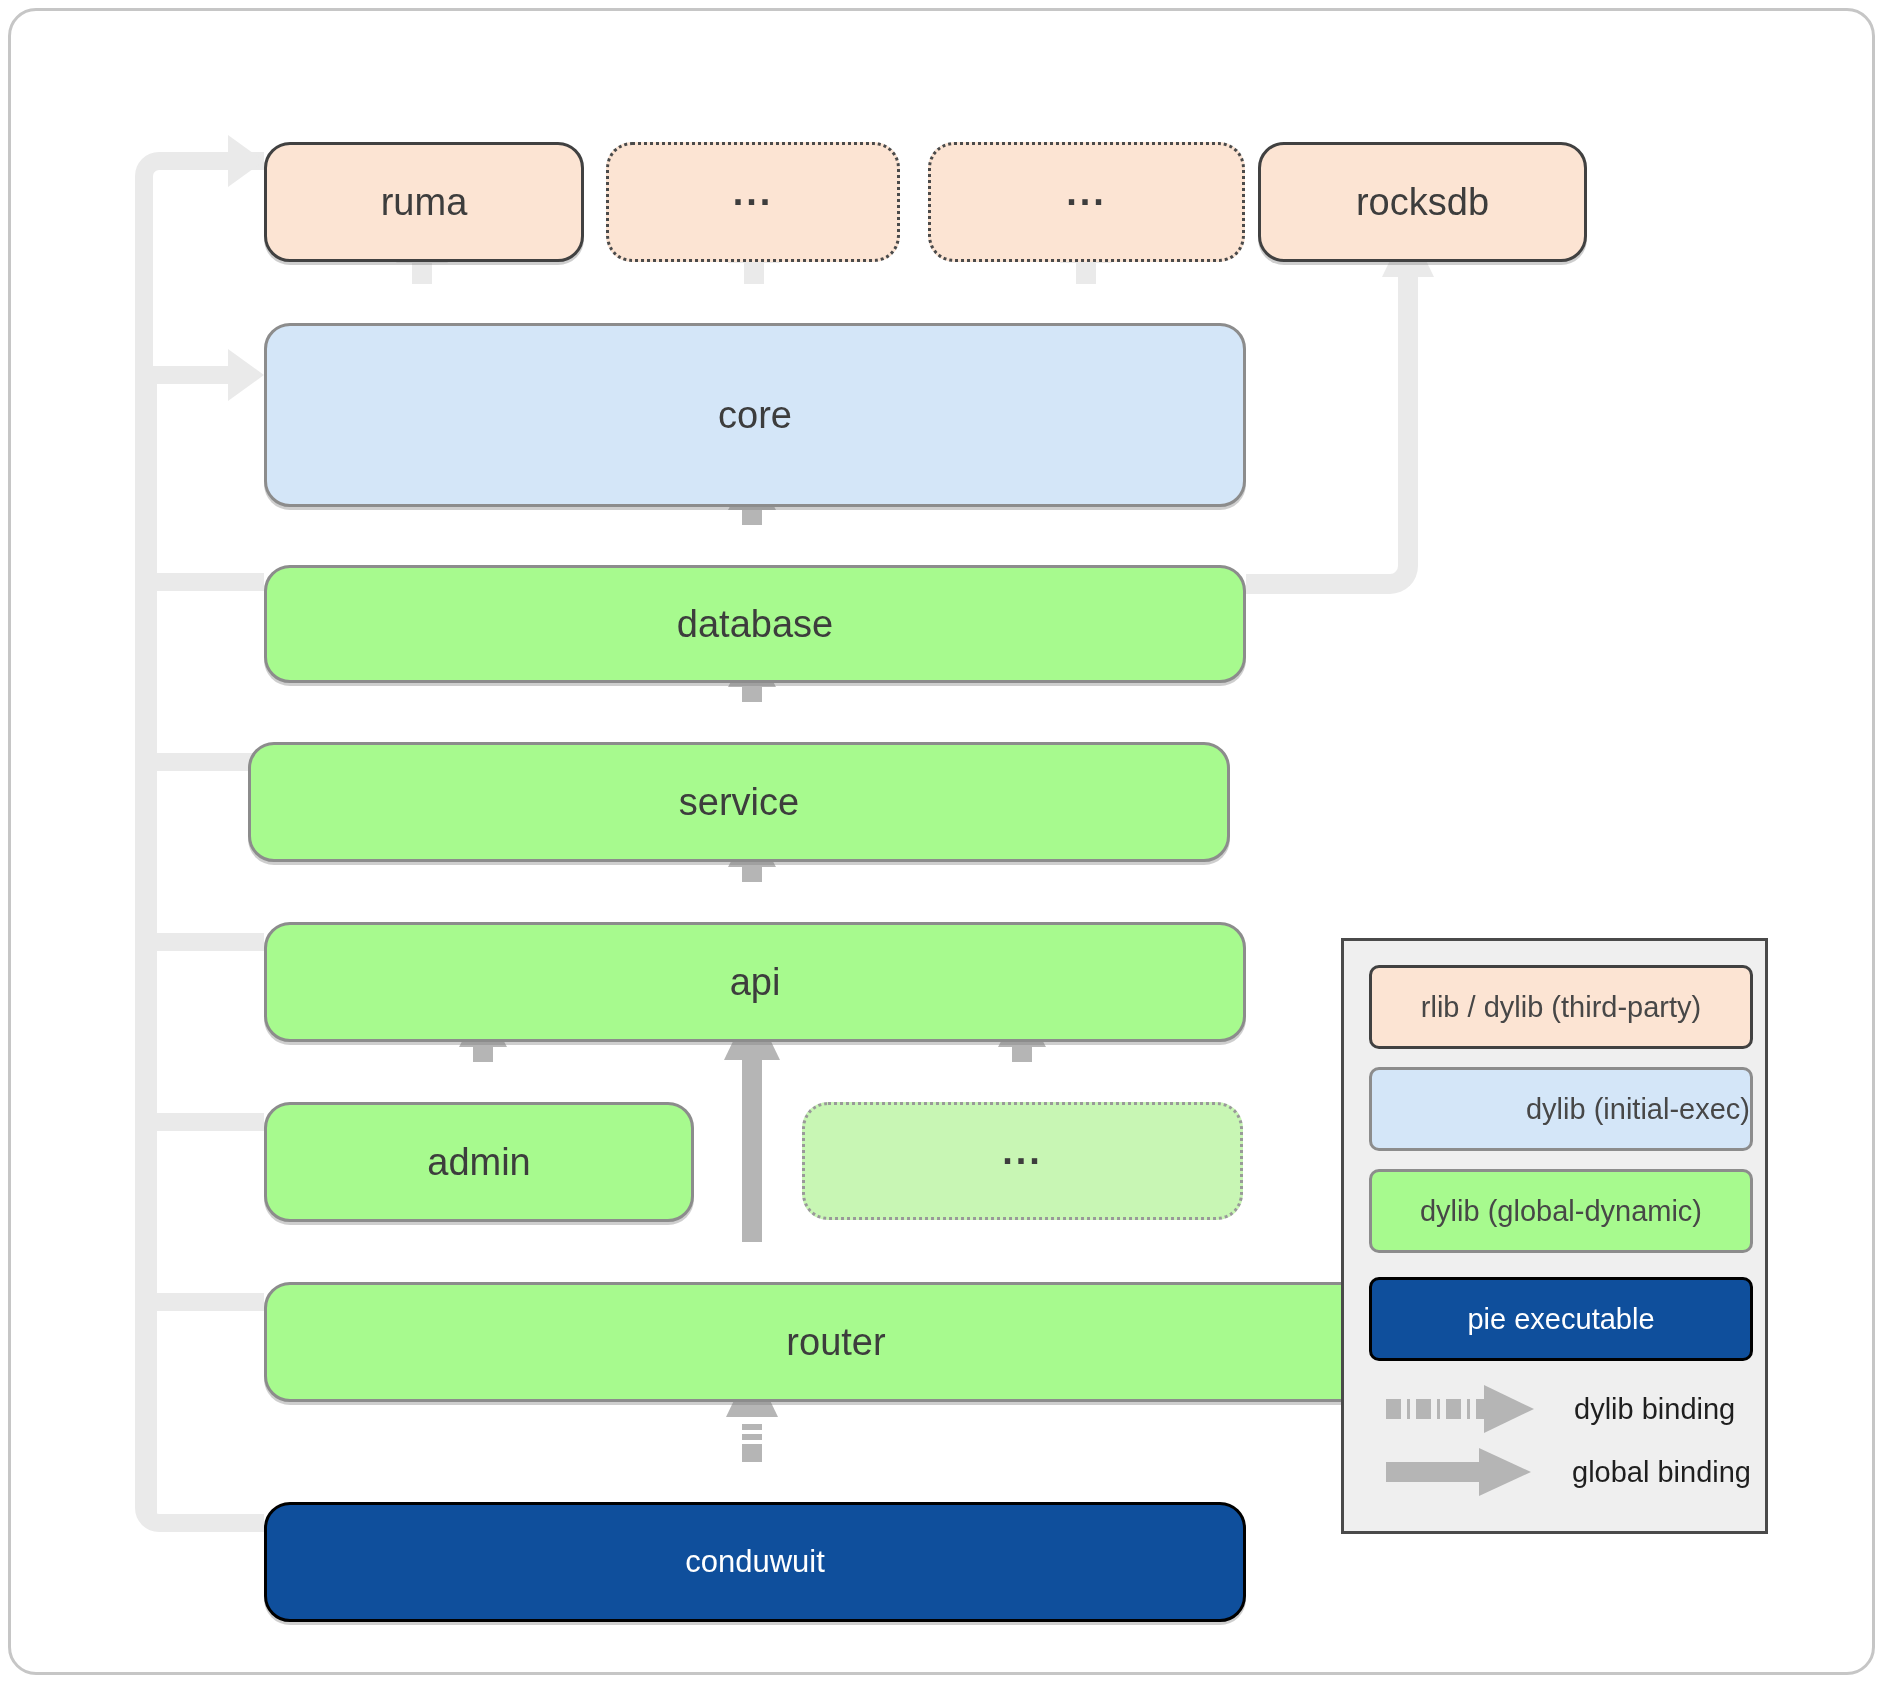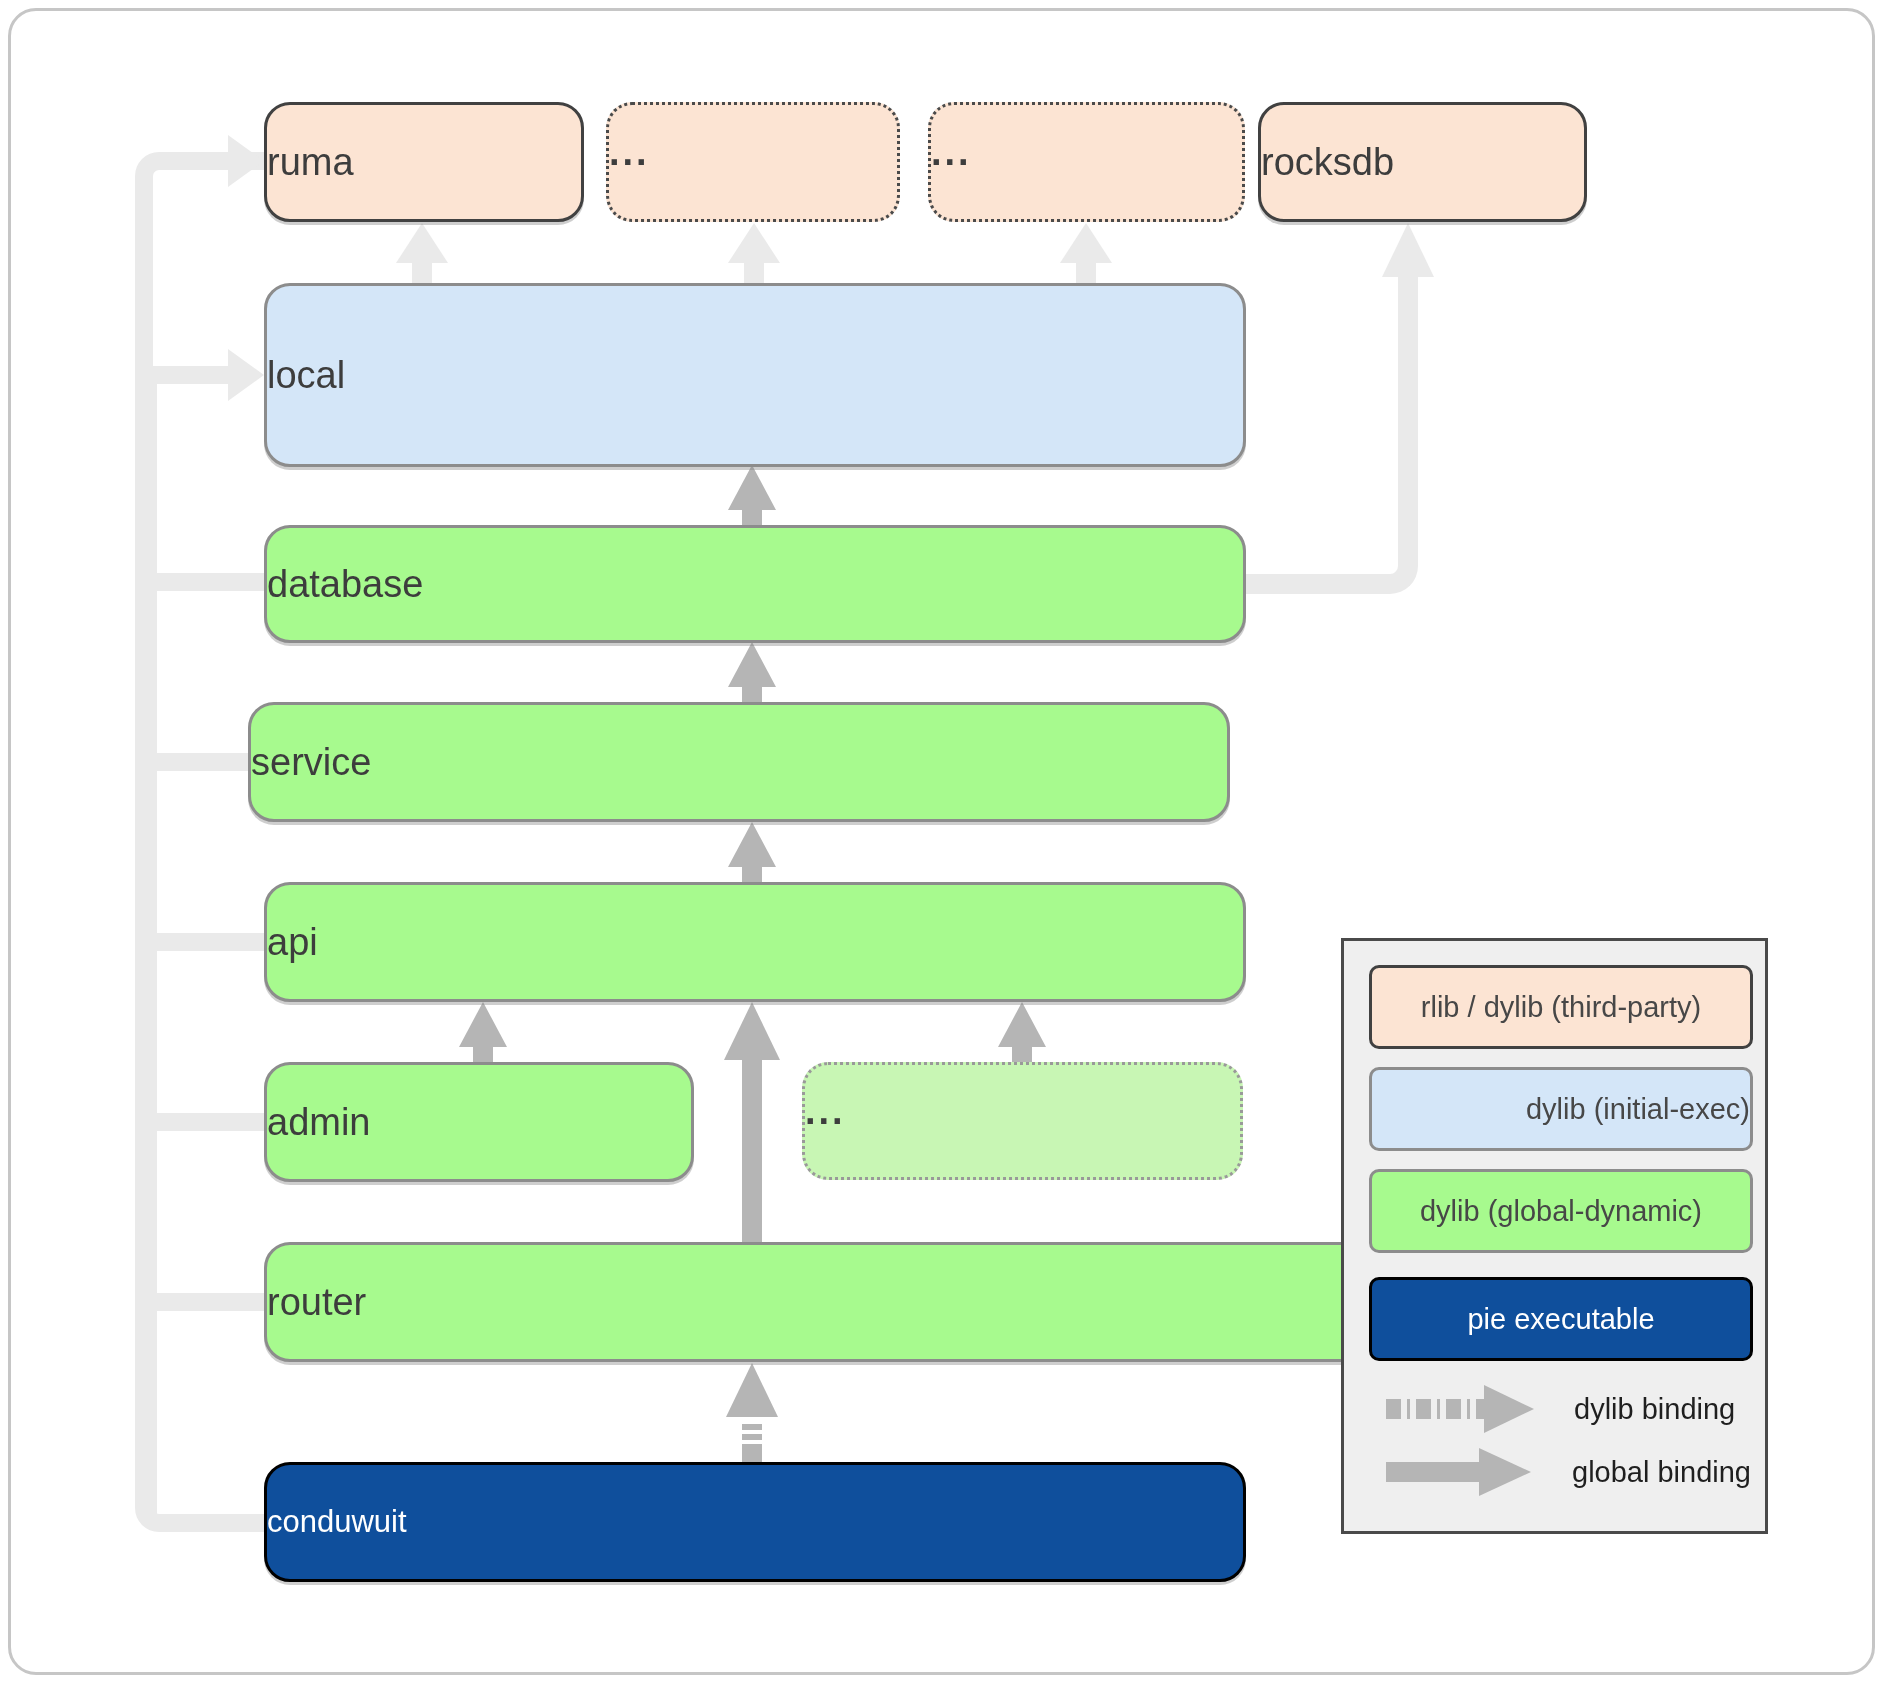--- a/index.html
+++ b/index.html
@@ -7,22 +7,22 @@
   .canvas {
     position:relative; width:1883px; height:1683px; background:#ffffff;
     font-family:"Liberation Sans", sans-serif; overflow:hidden;
   }
   .page-frame {
     position:absolute; left:8px; top:8px; width:1867px; height:1667px;
     border:3px solid #c6c6c6; border-radius:28px;
   }
   
   .node {
-    position:absolute; display:flex; align-items:center; 
-    font-size:38px; color:#3d3d3d; border-radius:26px; text-align:center;
+    position:absolute; display:flex; align-items:center; justify-content:center;
+    font-size:38px; color:#3d3d3d; border-radius:26px; text-align:center;margin-top:40px;
   }
   .peach  { background:#fce4d3; border:3px solid #414141; box-shadow:0 3px 0 rgba(125,125,125,.38); }
   .peach.dotted { border:3px dotted #4a4a4a; box-shadow:none; }
   .blue   { background:#d4e6f8; border:3px solid #8c8c8c; box-shadow:0 3px 0 rgba(125,125,125,.38); }
   .green  { background:#a7fa8e; border:3px solid #8c8c8c; box-shadow:0 3px 0 rgba(125,125,125,.38); }
   .green.dotted { background:#c8f6b4; border:3px dotted #999999; box-shadow:none; }
   .navy   { background:#0f4f9c; border:3px solid #000000; color:#ffffff; box-shadow:0 3px 0 rgba(125,125,125,.38); }
   .dots span { transform:translateY(-10px); font-weight:bold; letter-spacing:3px; }
   
   .shaft { position:absolute; background:#b5b5b5; }
@@ -103,21 +103,21 @@
     <span>...</span>
   </div>
   <div class="node peach dotted dots" style="left:928px;top:102px;width:317px;height:120px;">
     <span>...</span>
   </div>
   <div class="node peach" style="left:1258px;top:102px;width:329px;height:120px;">
     <span>rocksdb</span>
   </div>
 
   <div class="node blue" style="left:264px;top:283px;width:982px;height:184px;">
-    <span>local</span>
+    <span>core</span>
   </div>
   <div class="node green" style="left:264px;top:525px;width:982px;height:118px;">
     <span>database</span>
   </div>
   <div class="node green" style="left:248px;top:702px;width:982px;height:120px;">
     <span>service</span>
   </div>
   <div class="node green" style="left:264px;top:882px;width:982px;height:120px;">
     <span>api</span>
   </div>

